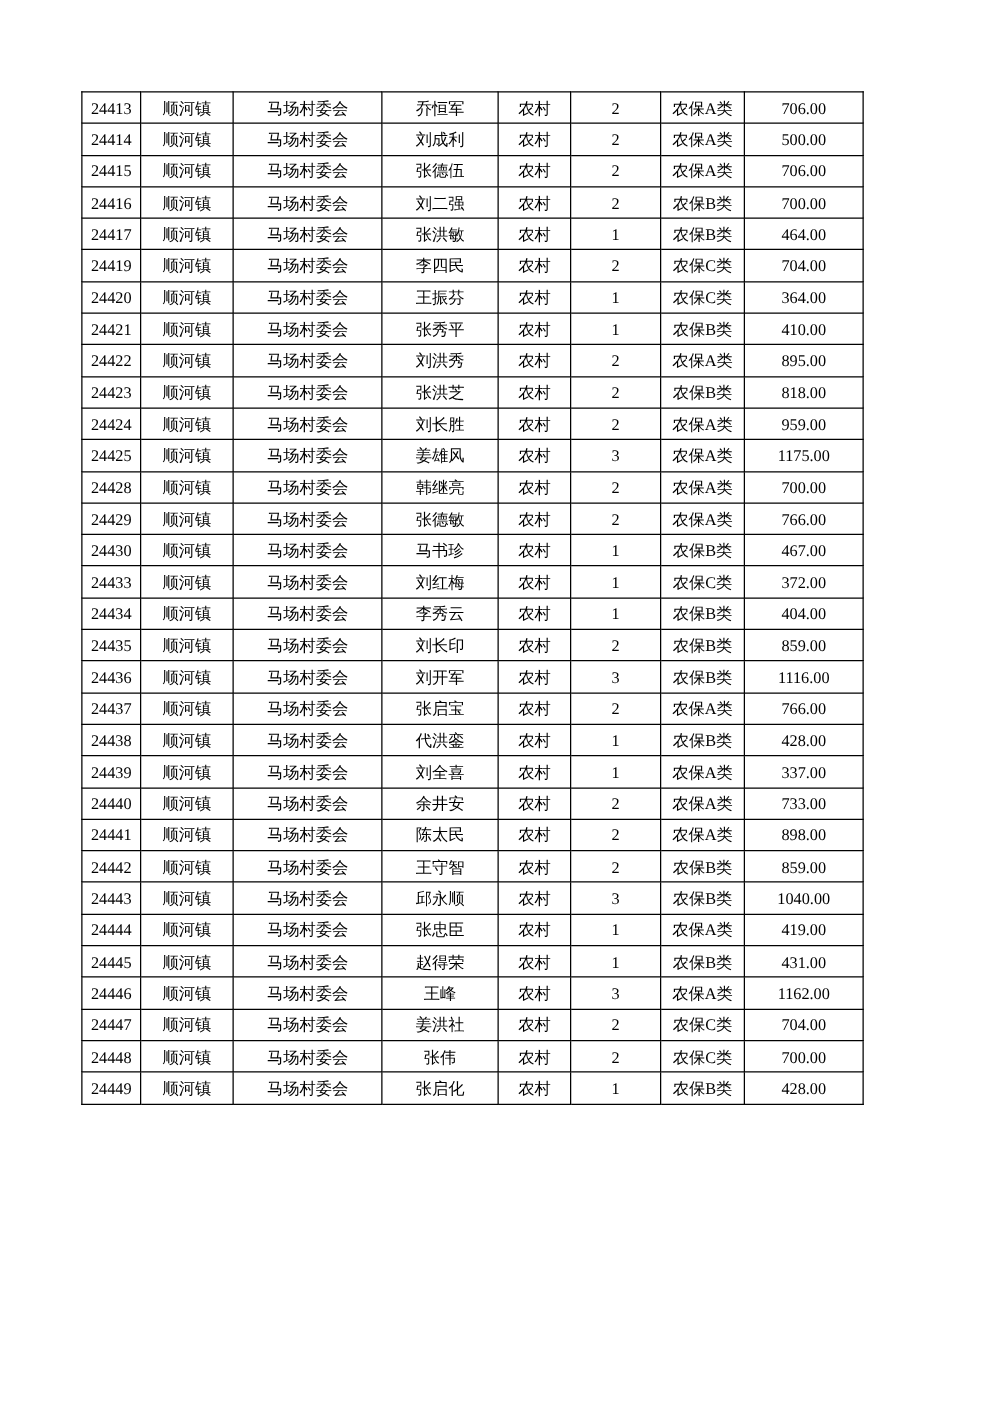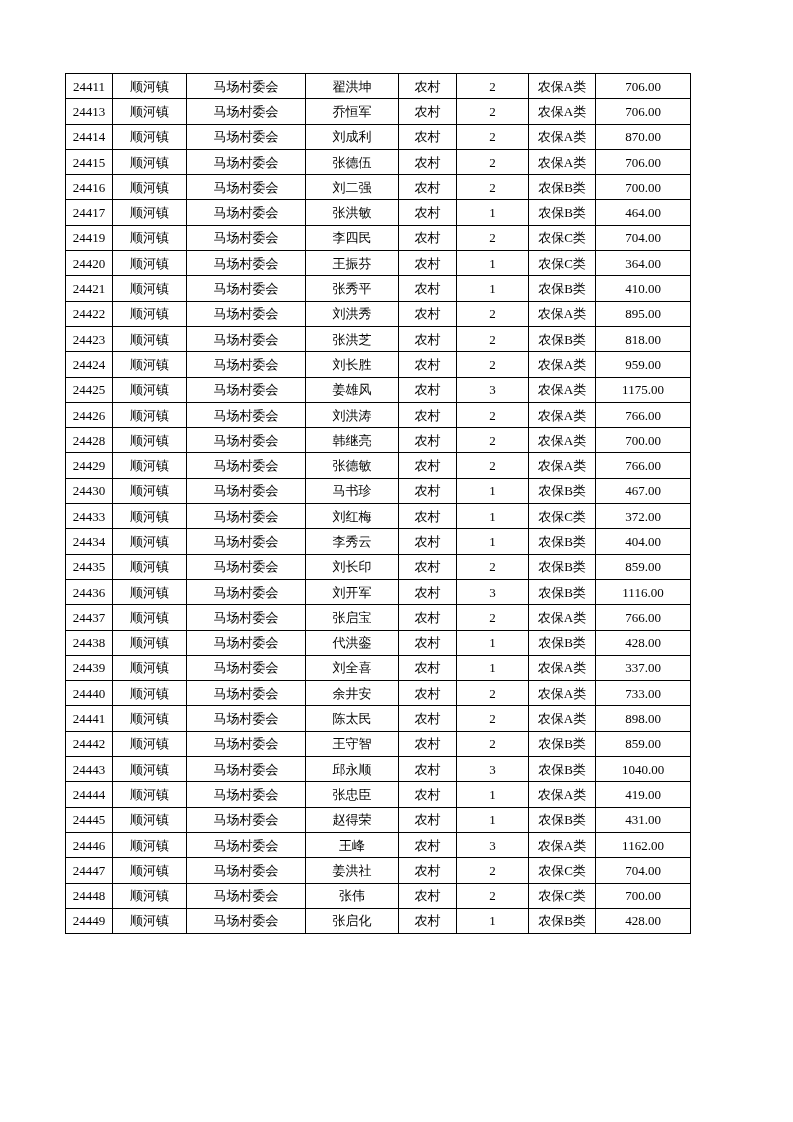--- a/index.html
+++ b/index.html
@@ -57,60 +57,50 @@
       <col class="c-town">
       <col class="c-village">
       <col class="c-name">
       <col class="c-type">
       <col class="c-count">
       <col class="c-category">
       <col class="c-amount">
     </colgroup>
     <tbody>
         <tr>
-          <td>24411</td>
-          <td>顺河镇</td>
-          <td>马场村委会</td>
-          <td>翟洪坤</td>
+          <td>24413</td>
+          <td>顺河镇</td>
+          <td>马场村委会</td>
+          <td>乔恒军</td>
           <td>农村</td>
           <td>2</td>
           <td>农保A类</td>
           <td>706.00</td>
         </tr>
         <tr>
-          <td>24413</td>
-          <td>顺河镇</td>
-          <td>马场村委会</td>
-          <td>乔恒军</td>
+          <td>24414</td>
+          <td>顺河镇</td>
+          <td>马场村委会</td>
+          <td>刘成利</td>
+          <td>农村</td>
+          <td>2</td>
+          <td>农保A类</td>
+          <td>500.00</td>
+        </tr>
+        <tr>
+          <td>24415</td>
+          <td>顺河镇</td>
+          <td>马场村委会</td>
+          <td>张德伍</td>
           <td>农村</td>
           <td>2</td>
           <td>农保A类</td>
           <td>706.00</td>
         </tr>
         <tr>
-          <td>24414</td>
-          <td>顺河镇</td>
-          <td>马场村委会</td>
-          <td>刘成利</td>
-          <td>农村</td>
-          <td>2</td>
-          <td>农保A类</td>
-          <td>870.00</td>
-        </tr>
-        <tr>
-          <td>24415</td>
-          <td>顺河镇</td>
-          <td>马场村委会</td>
-          <td>张德伍</td>
-          <td>农村</td>
-          <td>2</td>
-          <td>农保A类</td>
-          <td>706.00</td>
-        </tr>
-        <tr>
           <td>24416</td>
           <td>顺河镇</td>
           <td>马场村委会</td>
           <td>刘二强</td>
           <td>农村</td>
           <td>2</td>
           <td>农保B类</td>
           <td>700.00</td>
         </tr>
         <tr>
@@ -185,30 +175,20 @@
         </tr>
         <tr>
           <td>24425</td>
           <td>顺河镇</td>
           <td>马场村委会</td>
           <td>姜雄风</td>
           <td>农村</td>
           <td>3</td>
           <td>农保A类</td>
           <td>1175.00</td>
-        </tr>
-        <tr>
-          <td>24426</td>
-          <td>顺河镇</td>
-          <td>马场村委会</td>
-          <td>刘洪涛</td>
-          <td>农村</td>
-          <td>2</td>
-          <td>农保A类</td>
-          <td>766.00</td>
         </tr>
         <tr>
           <td>24428</td>
           <td>顺河镇</td>
           <td>马场村委会</td>
           <td>韩继亮</td>
           <td>农村</td>
           <td>2</td>
           <td>农保A类</td>
           <td>700.00</td>

